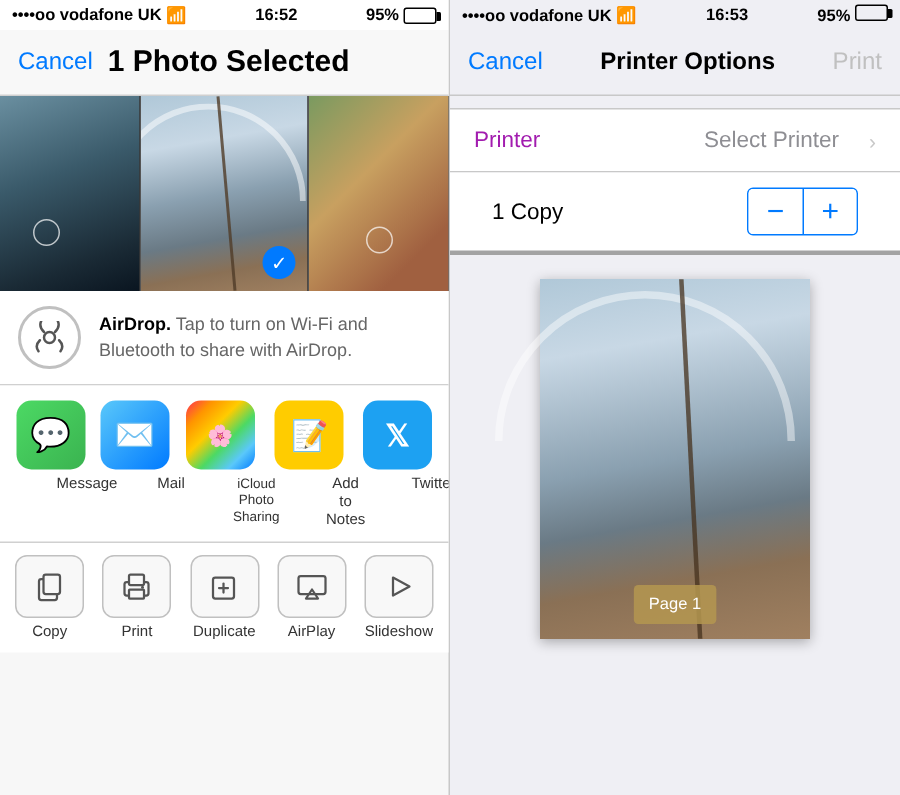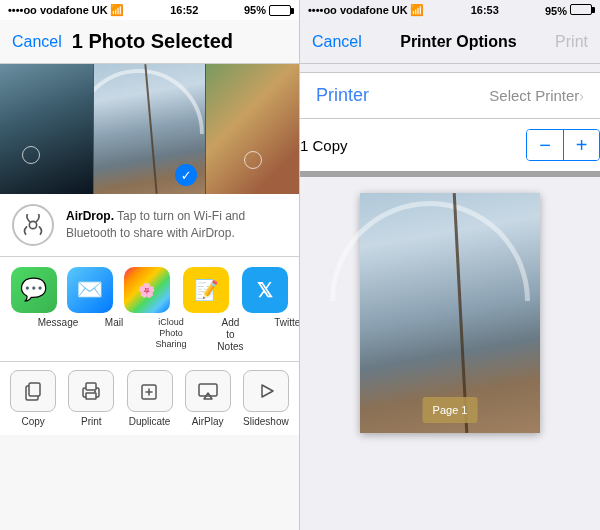--- a/index.html
+++ b/index.html
@@ -284,42 +284,42 @@
       background: #fff;
       border-top: 1px solid #c8c8c8;
       border-bottom: 1px solid #c8c8c8;
       display: flex;
       align-items: center;
       justify-content: space-between;
       padding: 12px 16px;
       margin-top: 0;
     }
     .printer-label {
-      font-size: 18px;
-      color: #3b82f6;
+      font-size: 15px;
+      color: #a21caf;
     }
     .printer-value {
       display: flex;
       align-items: center;
-      gap: 0;
+      gap: 20px;
       color: #8e8e93;
       font-size: 15px;
     }
     .printer-chevron {
       color: #c8c8c8;
       font-size: 14px;
     }
 
     .copy-row {
       background: #fff;
-      border-bottom: 6px solid #a3a3a3;
+      border-bottom: 3px solid #a3a3a3;
       display: flex;
       align-items: center;
       justify-content: space-between;
-      padding: 10px 0;
+      padding: 10px 28px;
     }
     .copy-label {
       font-size: 15px;
       color: #000;
     }
     .copy-stepper {
       display: flex;
       align-items: center;
       border: 1px solid #007aff;
       border-radius: 4px;

